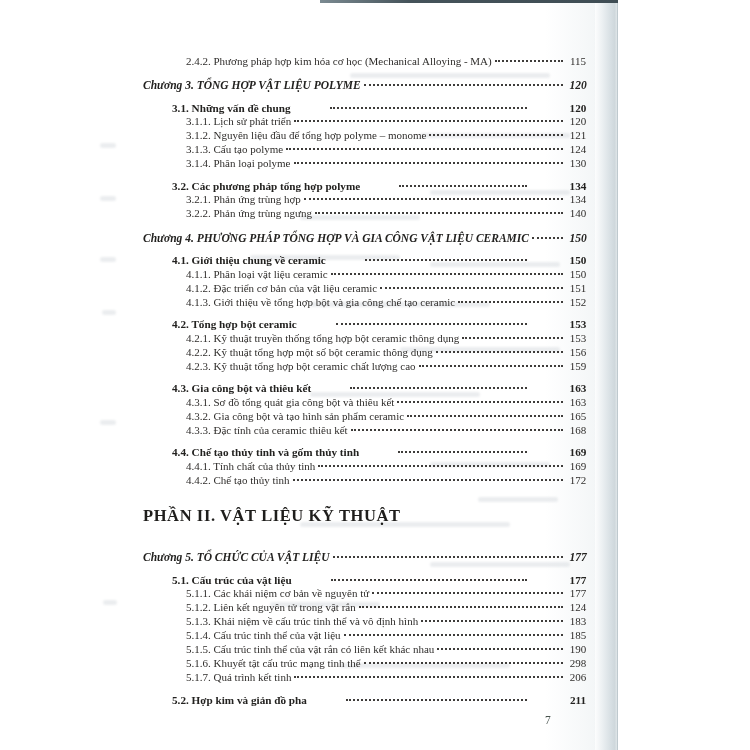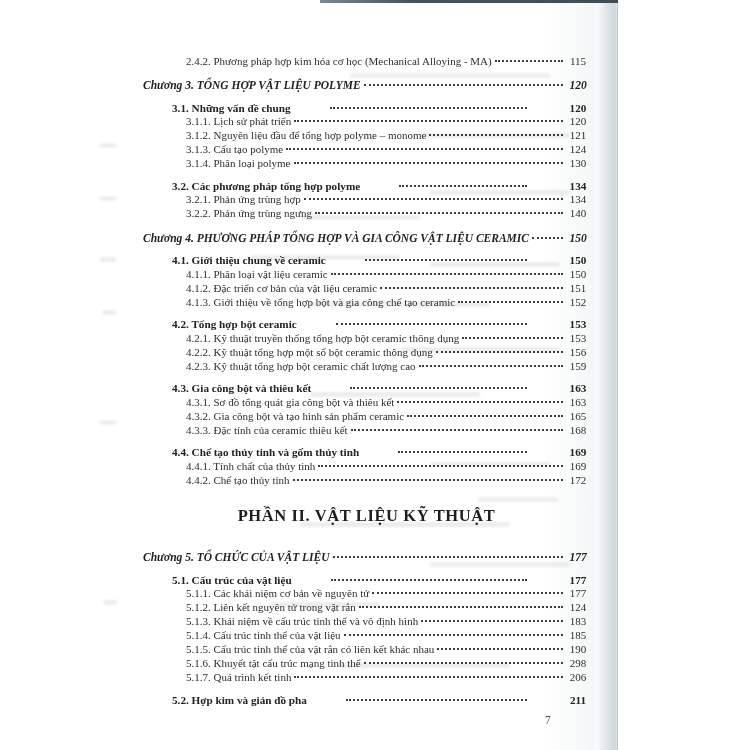--- a/index.html
+++ b/index.html
@@ -67,21 +67,21 @@
   .lvl-section{
     font-weight:bold;color:#232220;
     font-size:11.2px;line-height:14px;
     margin-top:8px;margin-left:29px;gap:36px;
   }
   .lvl-sub{
     margin-top:.6px;margin-left:43px;
   }
   .part-heading{
     margin:18px 0 24px 0;
-    text-align:center;
+    text-align:left;
     font-weight:bold;color:#1f1e1c;
     font-size:16.5px;line-height:21px;
     letter-spacing:.6px;
   }
   .page-number{
     position:absolute;left:545px;top:714px;
     font-size:11.5px;color:#47524d;
   }
   
   .ghost{position:absolute;height:5px;border-radius:3px;

